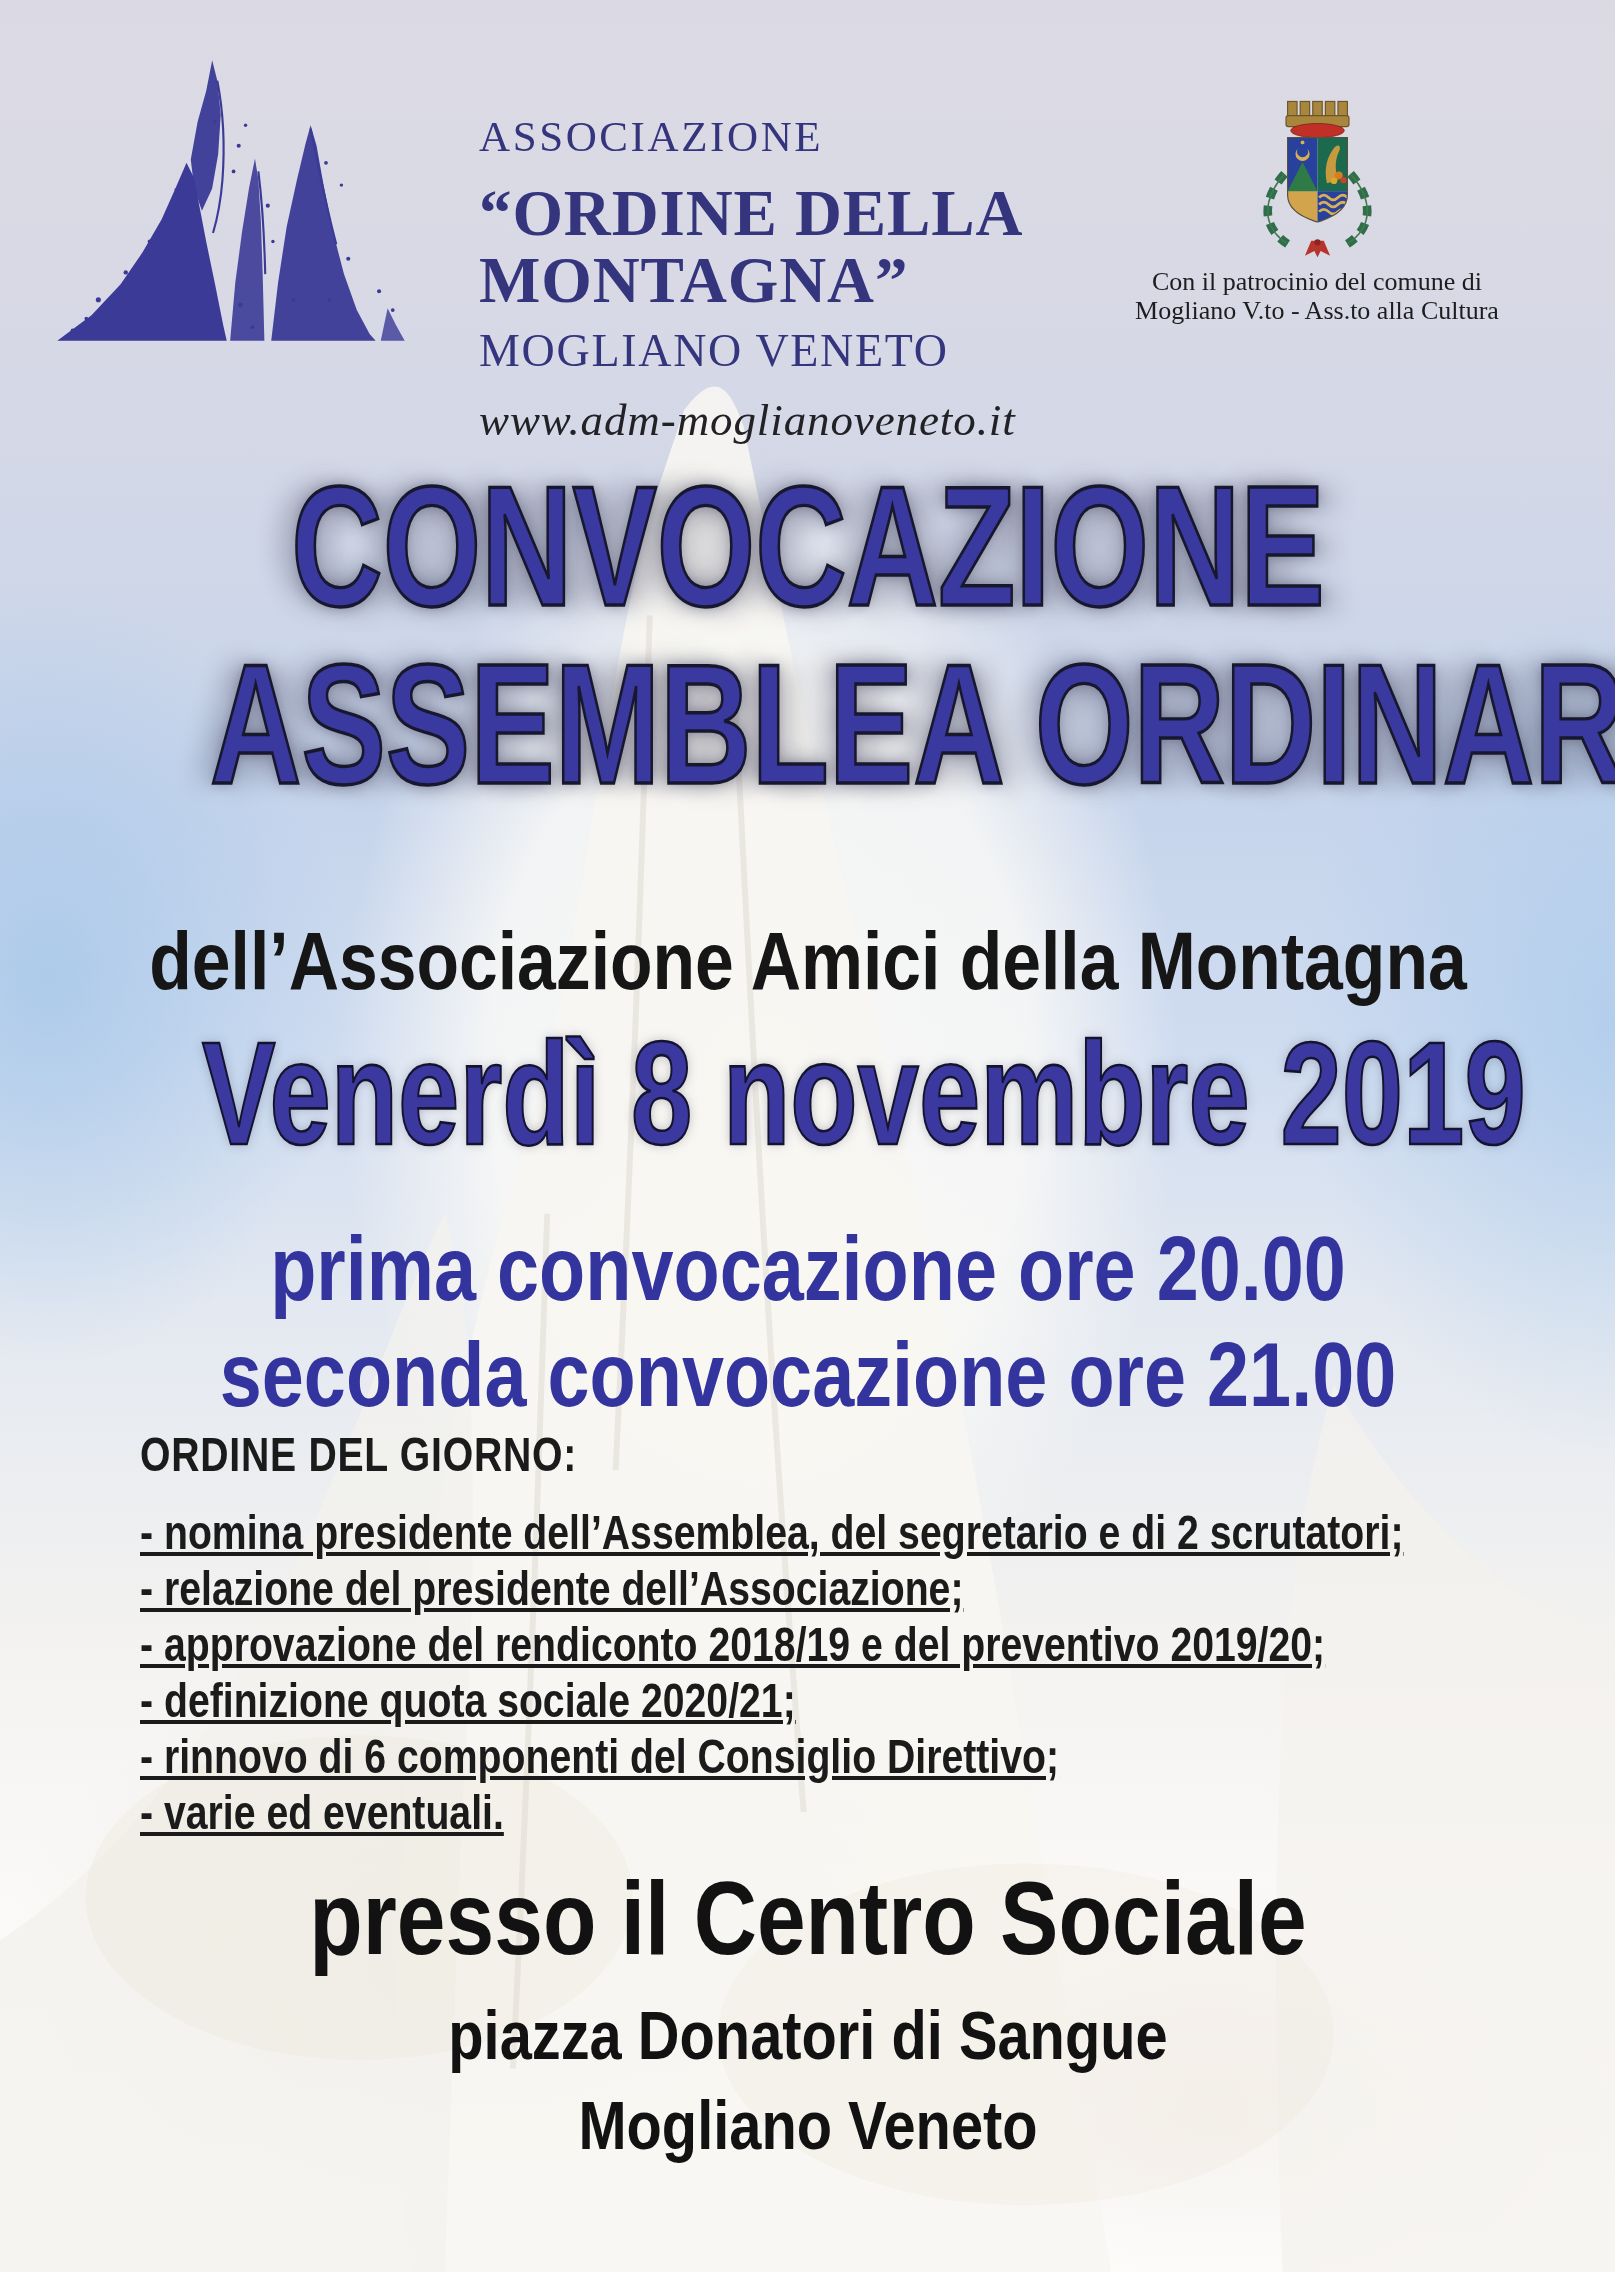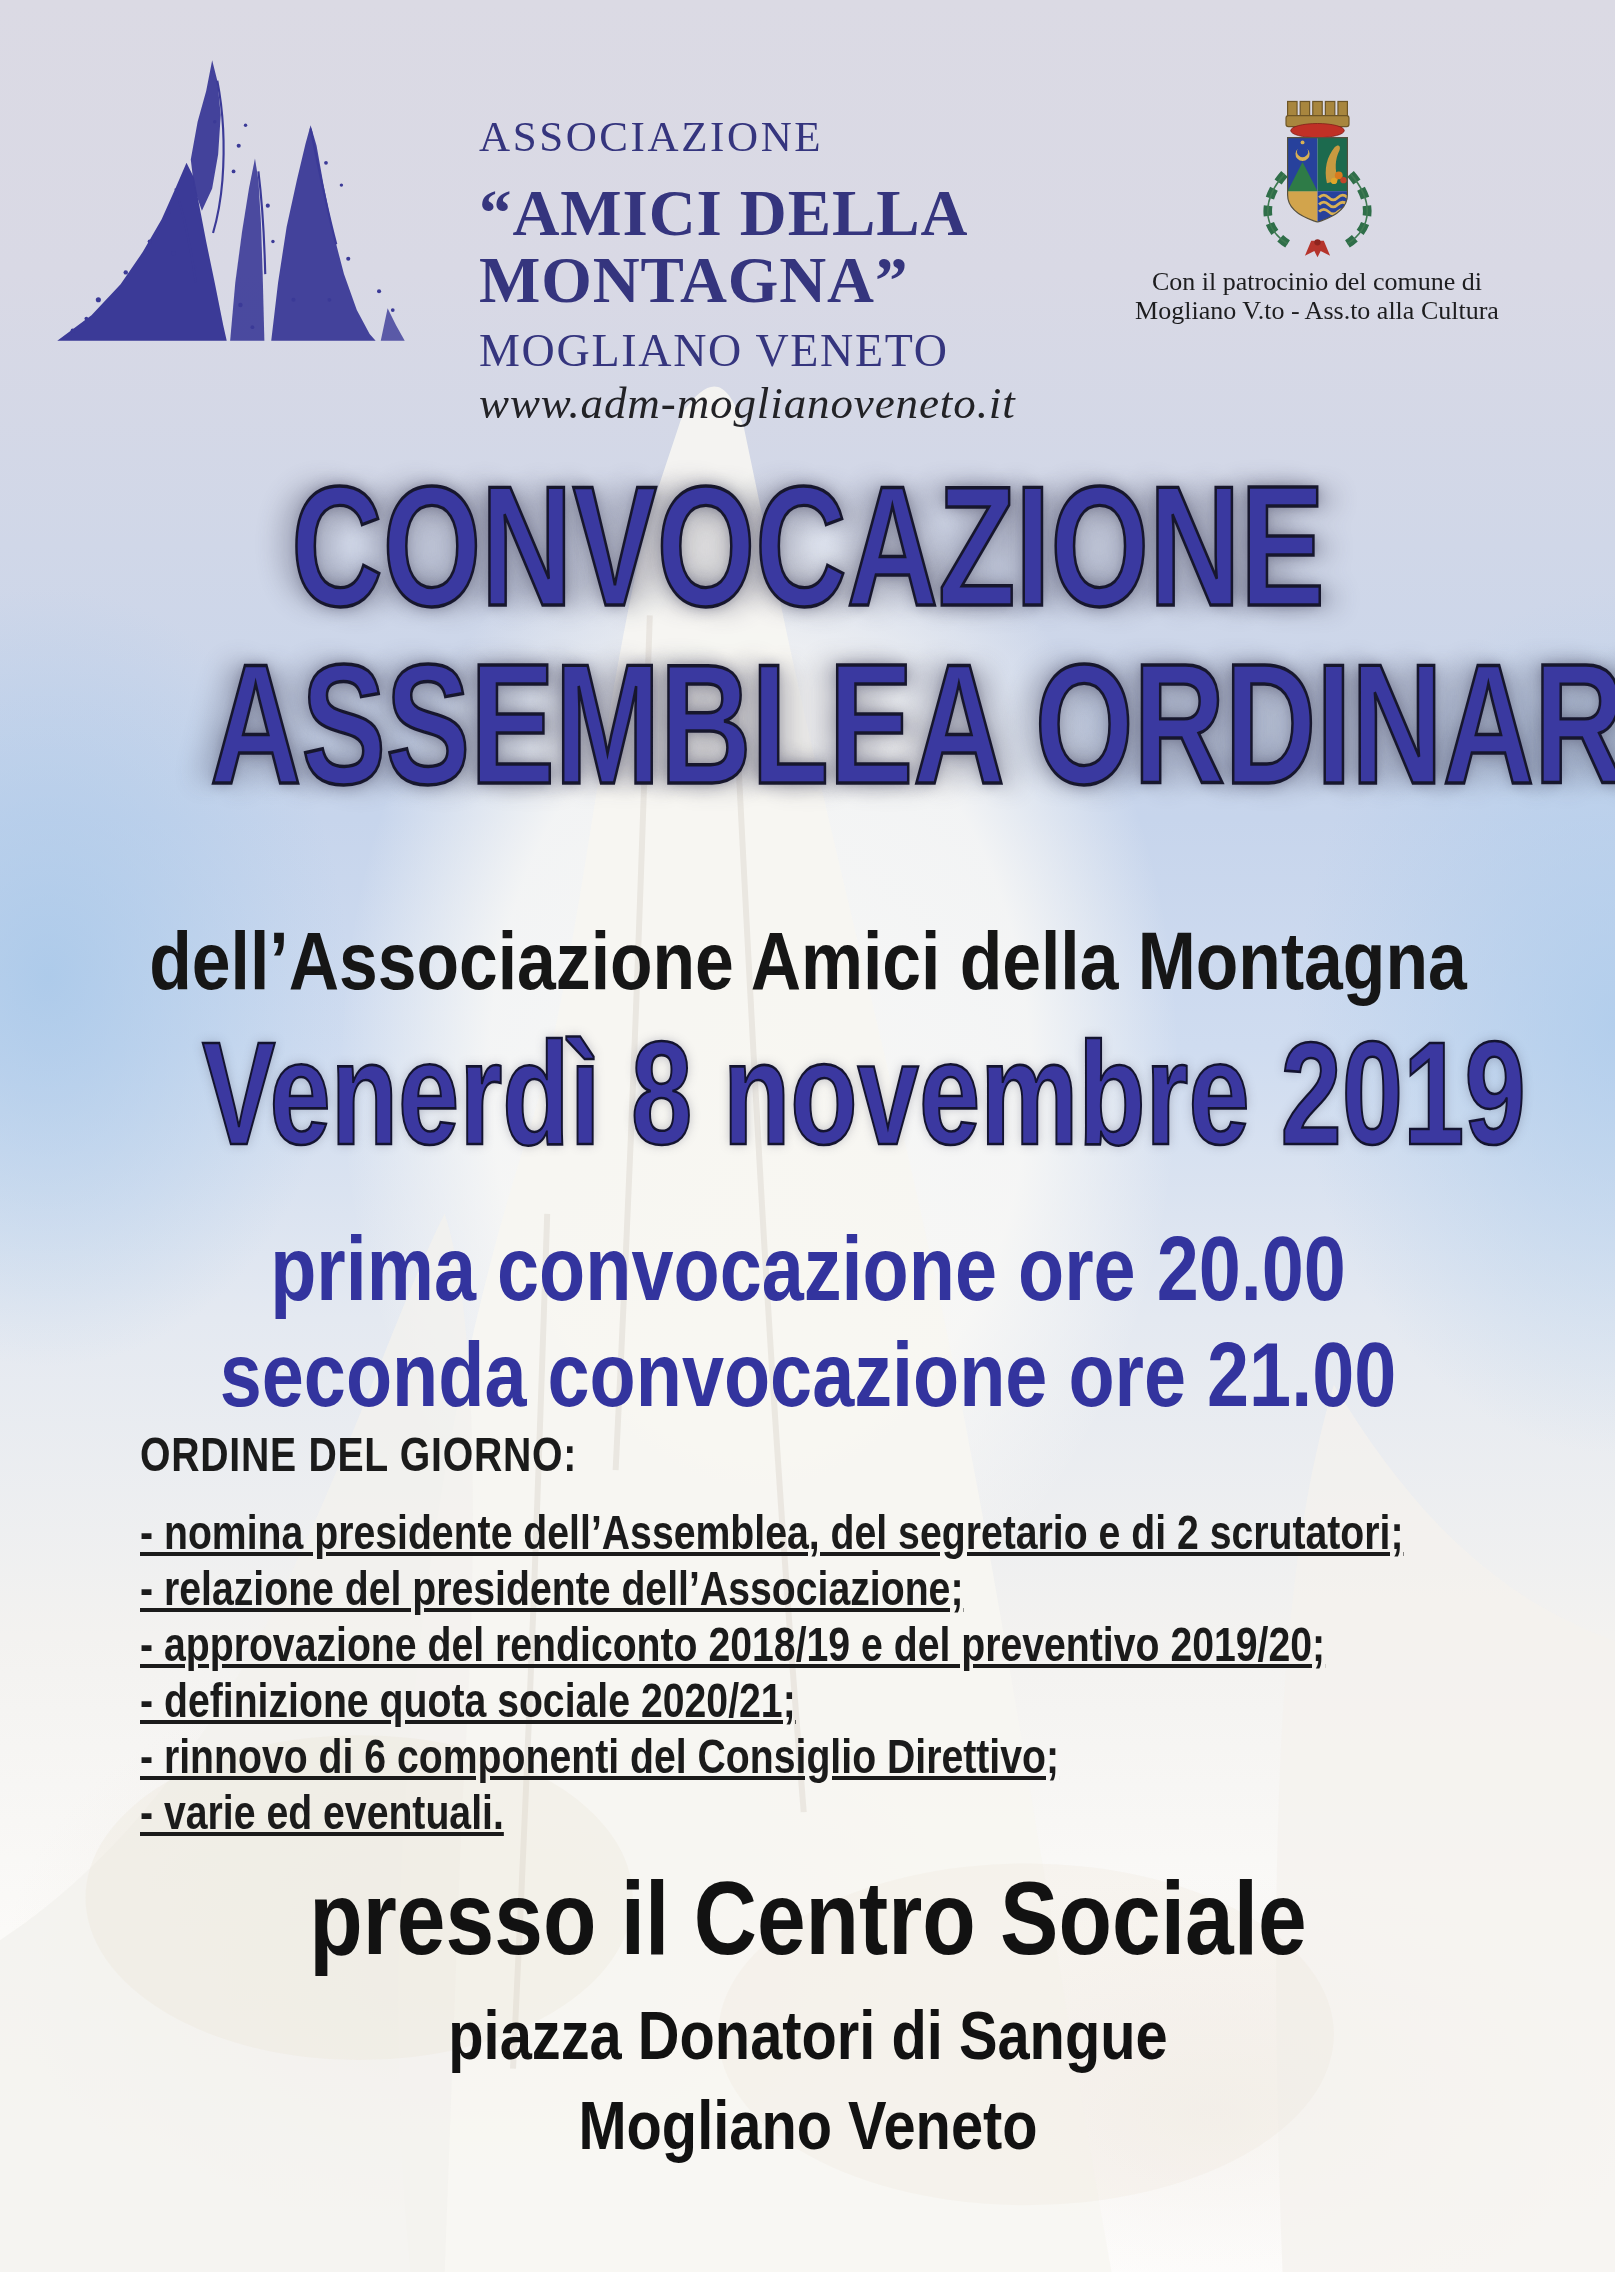--- a/index.html
+++ b/index.html
@@ -17,21 +17,21 @@
       linear-gradient(180deg,#dbdae4 0%,#d9d9e5 12%,#d0d7e8 24%,#c7d5ec 36%,#cfdcf0 46%,#e4e9f1 58%,#f3f2f0 72%,#fbfaf8 85%,#ffffff 100%);
   }
   .bg-rock{position:absolute;left:0;top:359px;width:1616px;height:1913px;}
   
   .logo{position:absolute;left:47px;top:43px;width:368px;height:321px;}
   .assoc{position:absolute;left:479px;top:72px;width:564px;color:#35357e;
          font-family:"Liberation Serif", serif;}
   .assoc .l1{font-size:43px;letter-spacing:2.6px;margin-bottom:19px;margin-top:40px;}
   .assoc .l2,.assoc .l3{font-size:65px;font-weight:bold;line-height:1.03;letter-spacing:0.9px;}
   .assoc .l4{font-size:46px;letter-spacing:1.7px;margin-top:10.3px;}
-  .assoc .url{font-size:45px;font-style:italic;color:#222226;margin-top:0;letter-spacing:0.9px;}
+  .assoc .url{font-size:45px;font-style:italic;color:#222226;margin-top:17px;letter-spacing:0.9px;}
   .patron{position:absolute;left:1129px;top:81px;width:376px;text-align:center;}
   .crest{width:181px;height:181px;display:block;margin:0 auto 5.1px auto;}
   .patron .ptxt{font-family:"Liberation Serif", serif;font-size:26px;line-height:1.12;color:#1d1d1f;}
   
   .title{position:absolute;left:0;top:457px;width:100%;text-align:center;
          font-weight:bold;font-size:171px;line-height:1.04;white-space:nowrap;
          color:#3a39a0;-webkit-text-stroke:3.4px #17172d;
          transform:scaleX(.74);transform-origin:50% 50%;
          text-shadow:0 0 15.4px rgba(70,70,95,.5),22px 3.4px 29px rgba(70,70,95,.33),-22px -1.7px 29px rgba(70,70,95,.33);}
   
@@ -119,21 +119,21 @@
     <g fill="none" stroke="#3b3a97" stroke-width="2.5">
       <path d="M199,44 C206,80 208,120 205,160 C203,185 199,205 194,222"></path>
       <path d="M247,150 C252,190 254,230 255,270"></path>
       <path d="M308,100 C316,140 326,190 338,235"></path>
       <path d="M150,170 C160,200 168,240 174,280"></path>
     </g>
   </svg>
 
   <div class="assoc">
     <div class="l1">ASSOCIAZIONE</div>
-    <div class="l2">“AMICI DELLA</div>
+    <div class="l2">“ORDINE DELLA</div>
     <div class="l3">MONTAGNA”</div>
     <div class="l4">MOGLIANO VENETO</div>
     <div class="url">www.adm-moglianoveneto.it</div>
   </div>
 
   <div class="patron">
     <svg class="crest" viewBox="0 0 200 230" aria-hidden="true">
 
       <g stroke="#6d5526" stroke-width="1.5" fill="#a8863e">
         <rect x="62" y="26" width="12" height="20"></rect>

